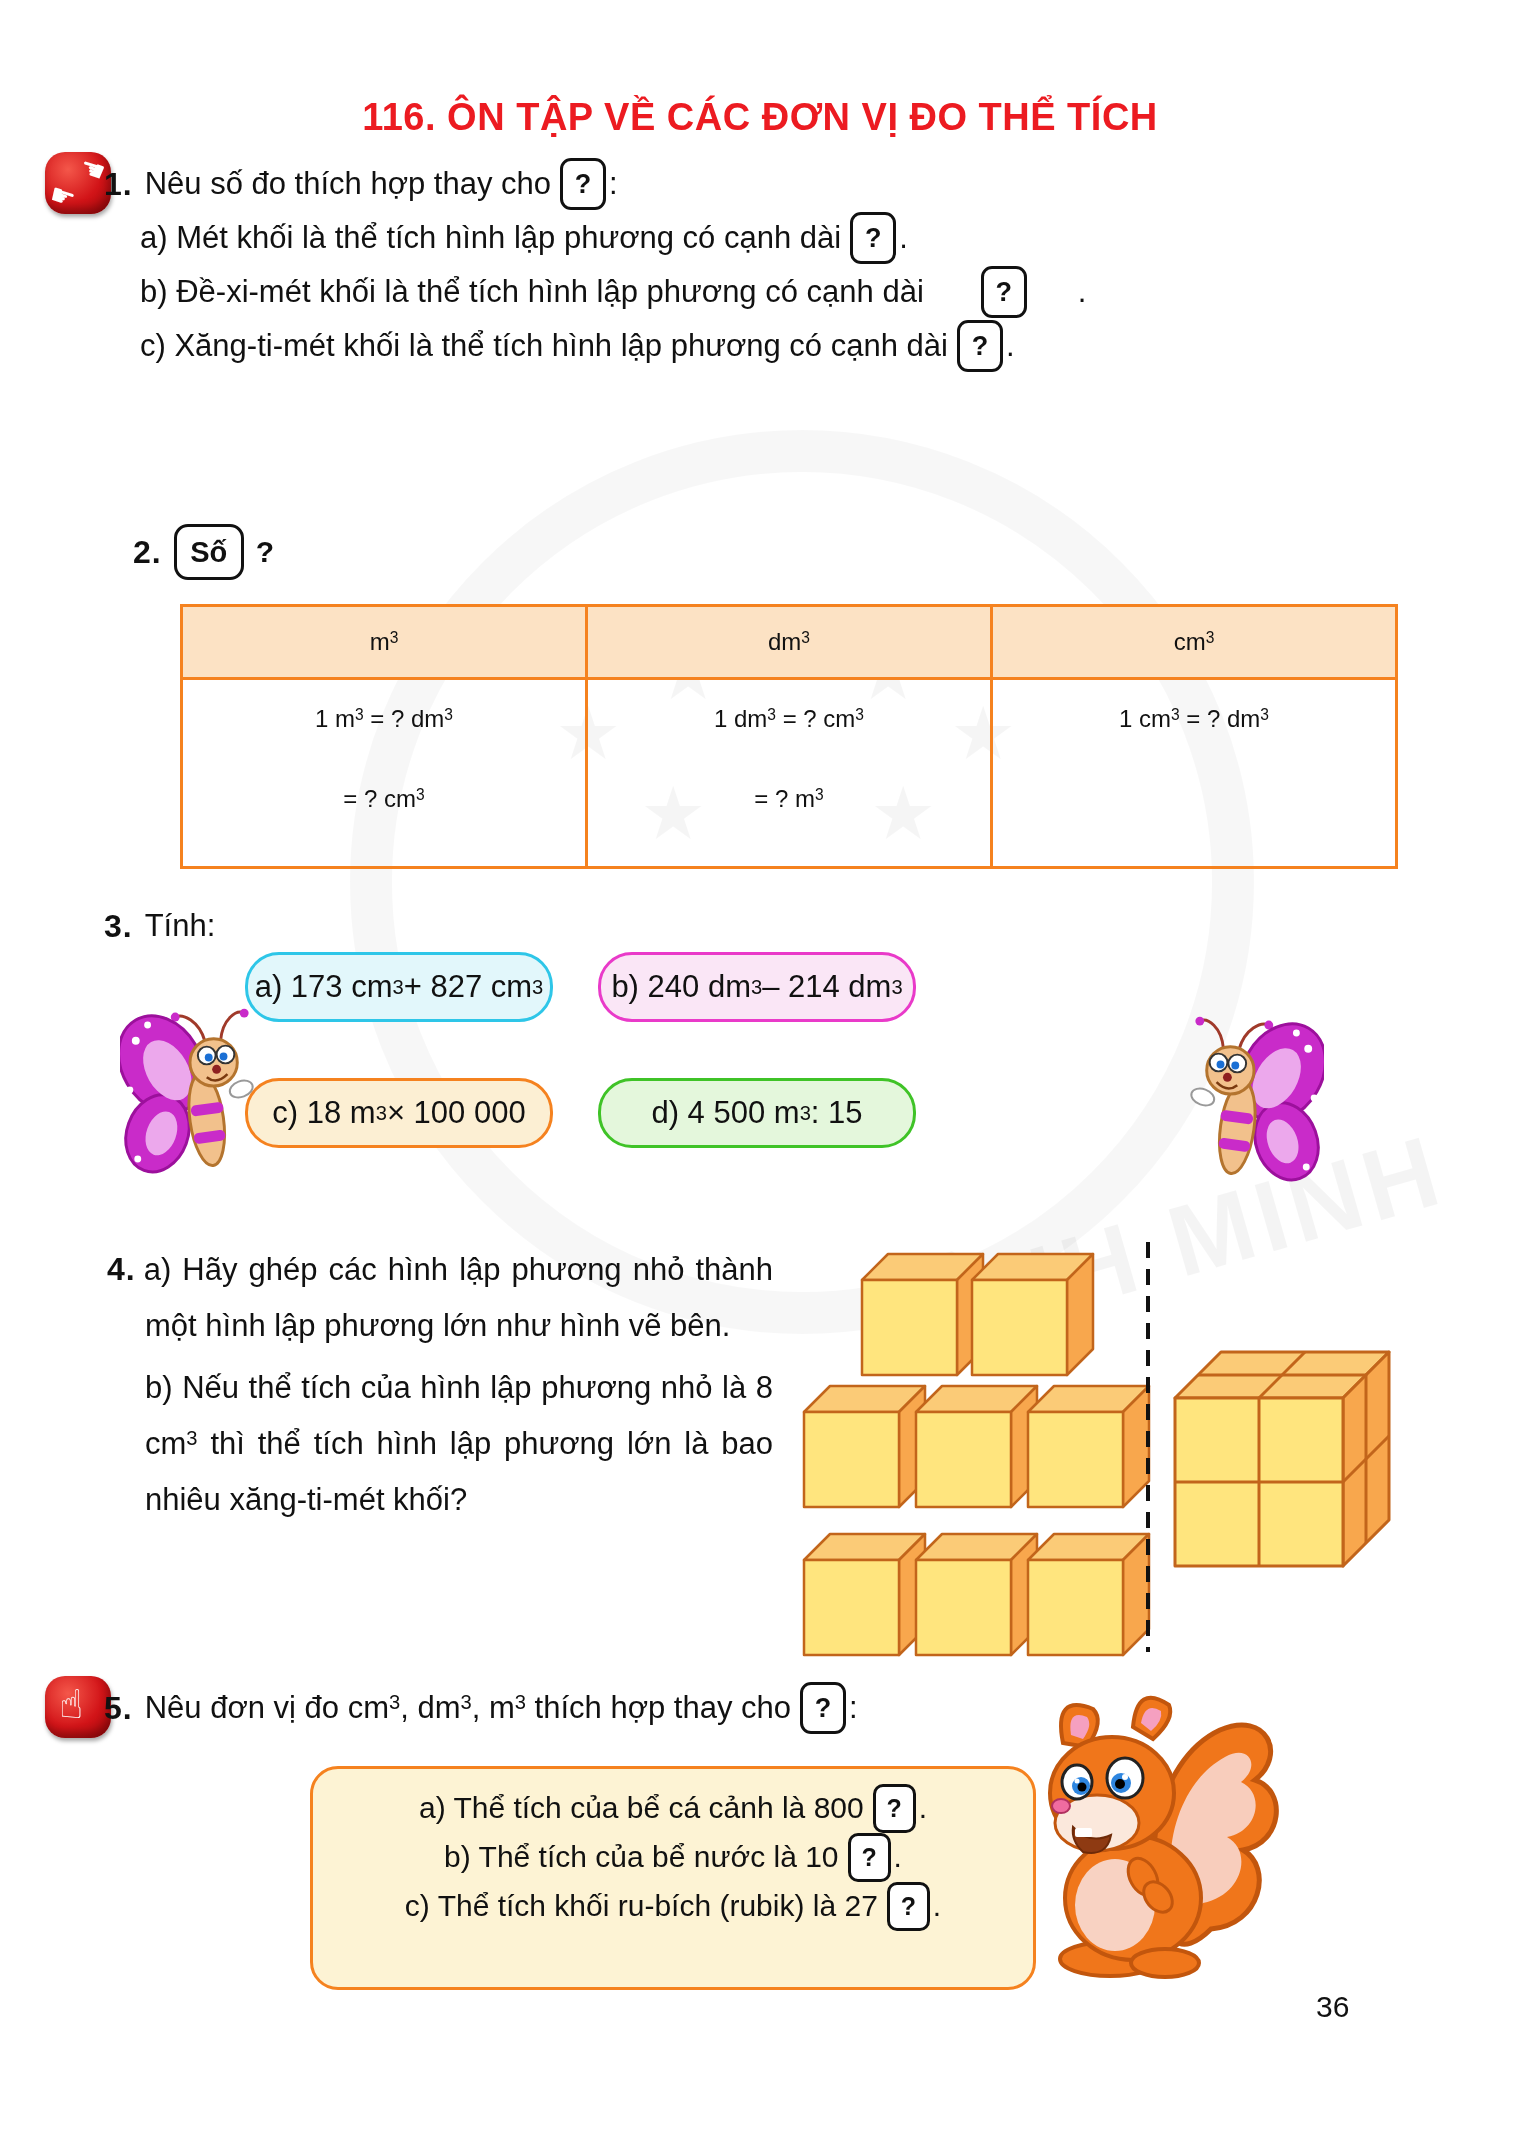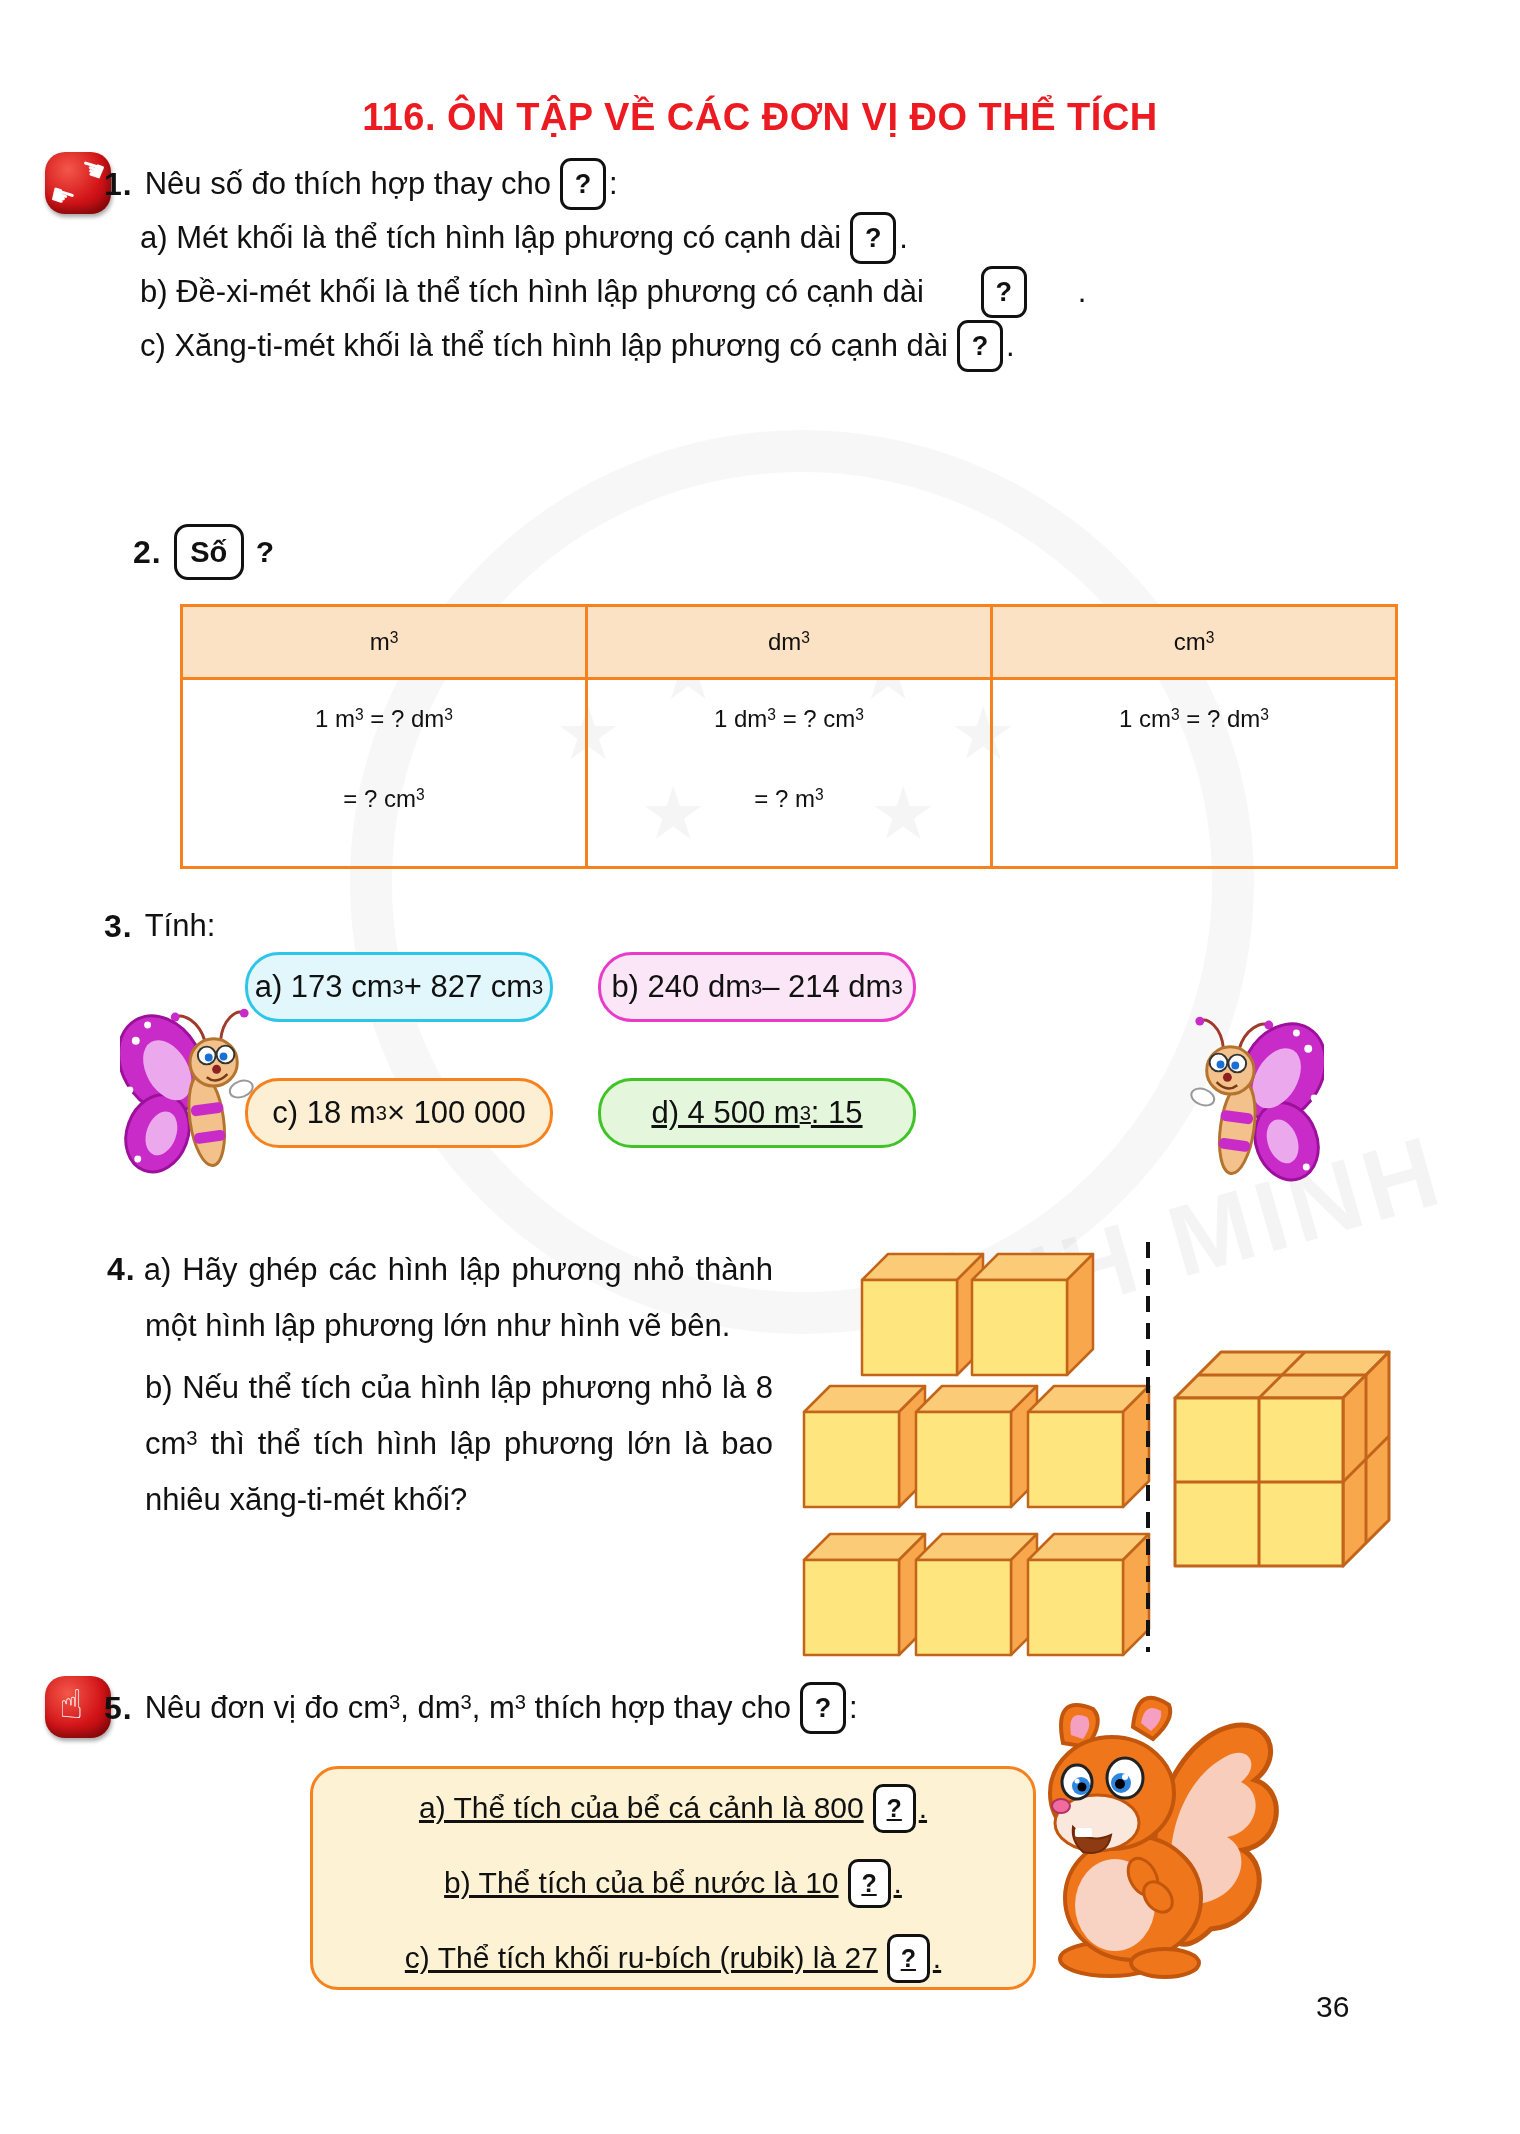--- a/index.html
+++ b/index.html
@@ -47,21 +47,21 @@
   .pill-d{border-color:#3FC327;background:#E4F7DC;}
   
   .q4text{position:absolute;left:104px;top:1238px;width:672px;font-size:31px;line-height:56px;text-align:justify;}
   .q4text p{margin:3px;padding-left:38px;}
   .q4text p.pa{text-indent:-38px;}
   .q4text p.pb{margin-top:6px;}
   .q4text .qnum{margin-right:8px;}
   
   .box5{position:absolute;left:310px;top:1766px;width:726px;height:224px;background:#FDF3D4;
         border:3.5px solid #F5821F;border-radius:28px;display:flex;flex-direction:column;
-        align-items:center;padding-top:16px;box-sizing:border-box;gap:29px;text-decoration:underline;}
+        align-items:center;padding-top:16px;box-sizing:border-box;gap:3px;}
   .b5line{display:flex;align-items:center;font-size:30px;white-space:nowrap;height:46px;}
   
   .pagenum{position:absolute;left:1316px;top:1990px;font-size:30px;}
   svg{position:absolute;}
 </style>
 </head>
 <body>
 
 <div id="page">
 
@@ -133,21 +133,21 @@
   </tbody>
     </table>
 
   <div class="line" style="left:104px;top:902px;">
     <span class="qnum">3.</span>
     <span>Tính:</span>
   </div>
   <div class="pill pill-a" style="left:245px;top:952px;">a) 173 cm<sup>3</sup> + 827 cm<sup>3</sup></div>
   <div class="pill pill-b" style="left:598px;top:952px;width:312px;">b) 240 dm<sup>3</sup> – 214 dm<sup>3</sup></div>
   <div class="pill pill-c" style="left:245px;top:1078px;">c) 18 m<sup>3</sup> × 100 000</div>
-  <div class="pill pill-d" style="left:598px;top:1078px;width:312px;text-decoration:underline;">d) 4 500 m<sup>3</sup> : 15</div>
+  <div class="pill pill-d" style="left:598px;top:1078px;width:312px;">d) 4 500 m<sup>3</sup> : 15</div>
 
   <svg style="left:120px;top:992px;" width="138" height="195" viewBox="0 0 140 195">
     <path d="M86 48 C 80 28, 64 20, 56 24" stroke="#A03A2A" stroke-width="3" fill="none"></path>
     <path d="M102 48 C 104 26, 118 16, 126 20" stroke="#A03A2A" stroke-width="3" fill="none"></path>
     <circle cx="56" cy="24" r="4.5" fill="#C92BC9"></circle>
       <circle cx="126" cy="20" r="4.5" fill="#C92BC9"></circle>
     <ellipse cx="42" cy="72" rx="40" ry="52" transform="rotate(-30 42 72)" fill="#C92BC9" stroke="#9C109C" stroke-width="3"></ellipse>
     <ellipse cx="38" cy="142" rx="31" ry="40" transform="rotate(20 38 142)" fill="#C92BC9" stroke="#9C109C" stroke-width="3"></ellipse>
     <ellipse cx="48" cy="78" rx="21" ry="33" transform="rotate(-30 48 78)" fill="#ECA8EC"></ellipse>
     <ellipse cx="42" cy="142" rx="15" ry="23" transform="rotate(20 42 142)" fill="#ECA8EC"></ellipse>

